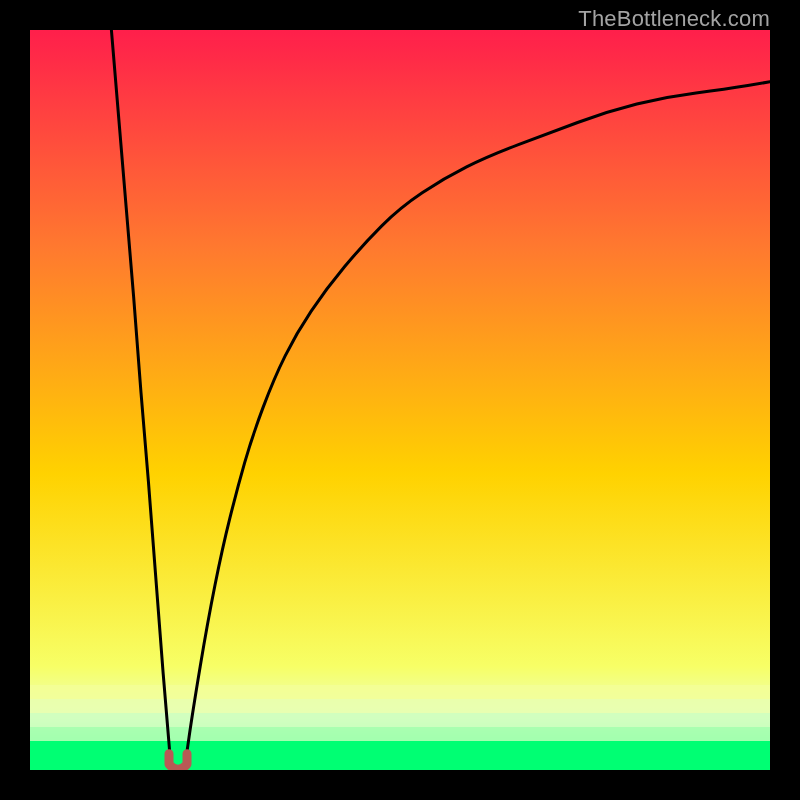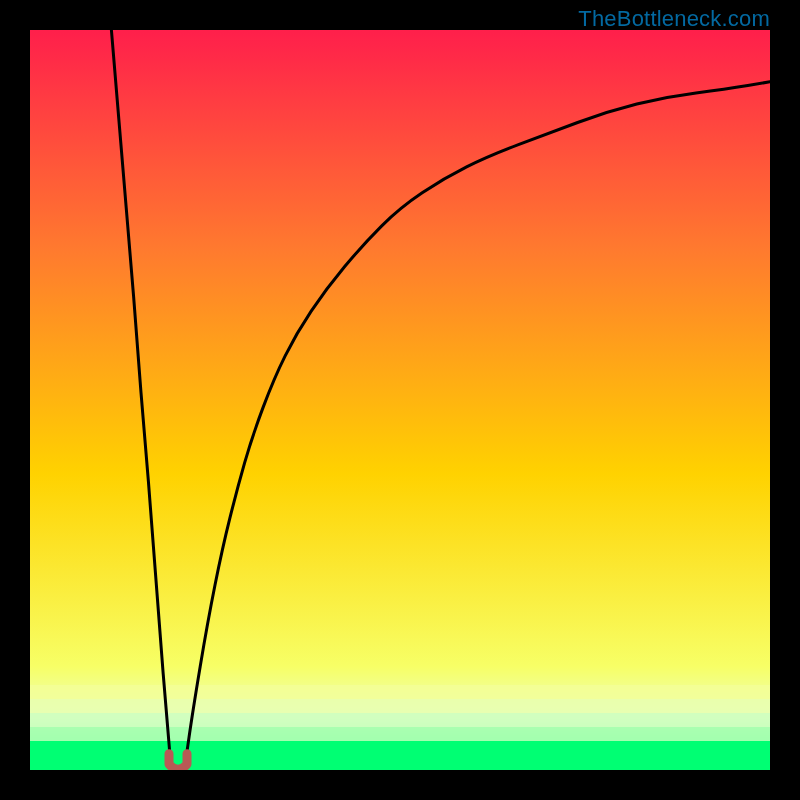--- a/index.html
+++ b/index.html
@@ -27,21 +27,21 @@
   }
   .plot svg {
     width: 740px;
     height: 740px;
     display: block;
   }
   .watermark {
     position: absolute;
     top: 6px;
     right: 30px;
-    color: #0369a1;
+    color: #a3a3a3;
     font-size: 22px;
     font-weight: 500;
     letter-spacing: 0.2px;
     user-select: none;
   }
 </style>
 </head>
 <body>
 
 <div class="frame">

